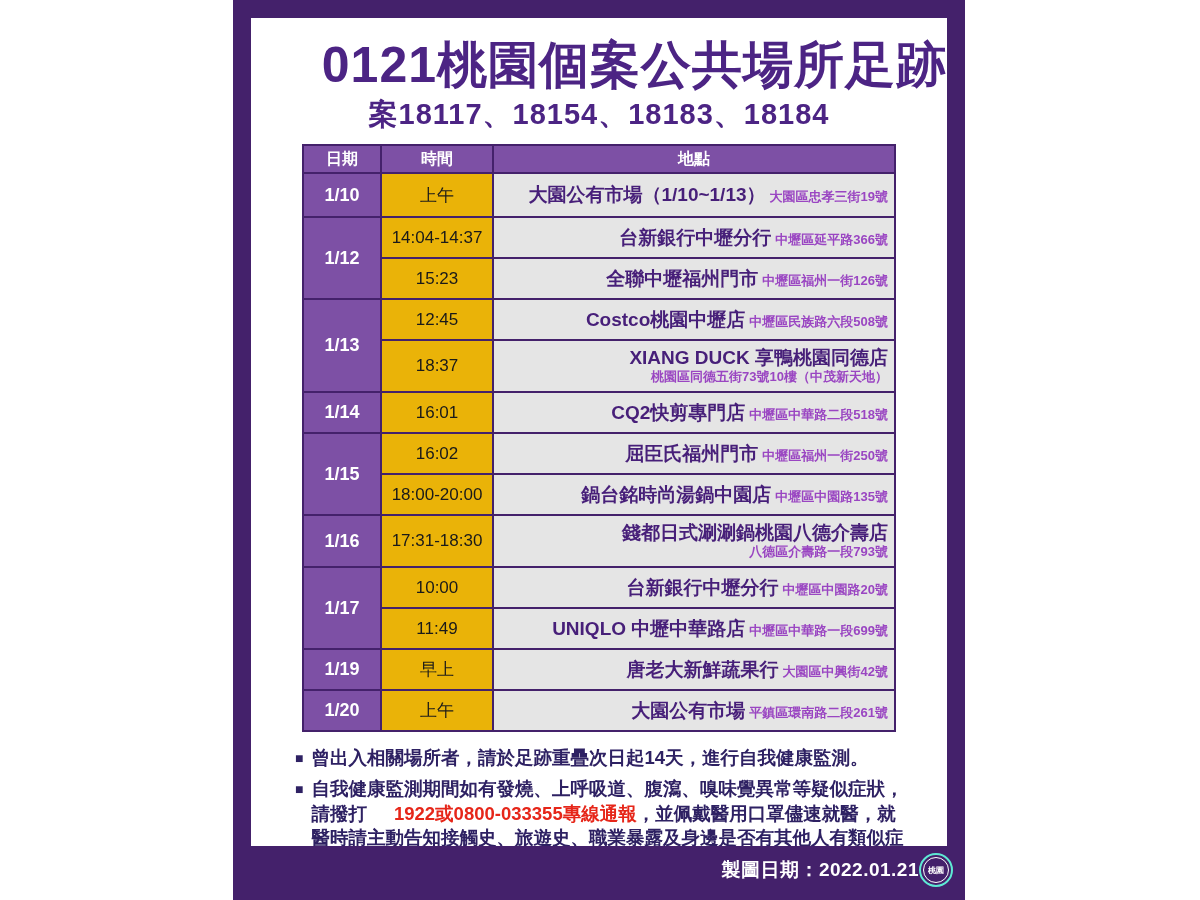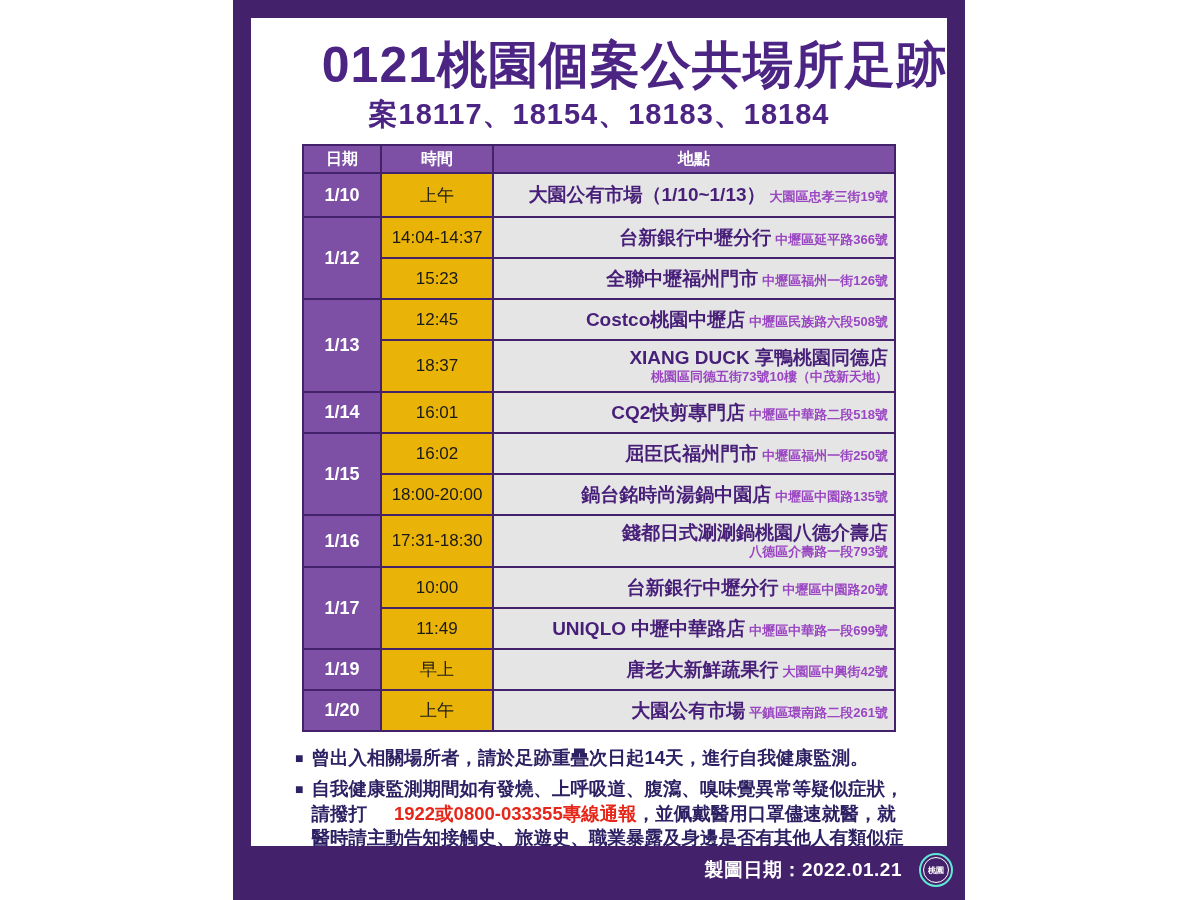--- a/index.html
+++ b/index.html
@@ -120,21 +120,21 @@
   .note .red { color: #e62619; margin-left: 27px; }
   .footer {
     position: absolute;
     left: 0; bottom: 0;
     width: 100%; height: 60px;
     display: flex;
     align-items: center;
     justify-content: flex-end;
     box-sizing: border-box;
     padding-right: 12px;
-    gap: 17px;
+    gap: 0;
     padding-left: 28px;
   }
   .footer-label {
     color: #ffffff;
     font-size: 19px;
     font-weight: 700;
     letter-spacing: 0.5px;
   }
   .seal {
     width: 34px; height: 34px;

